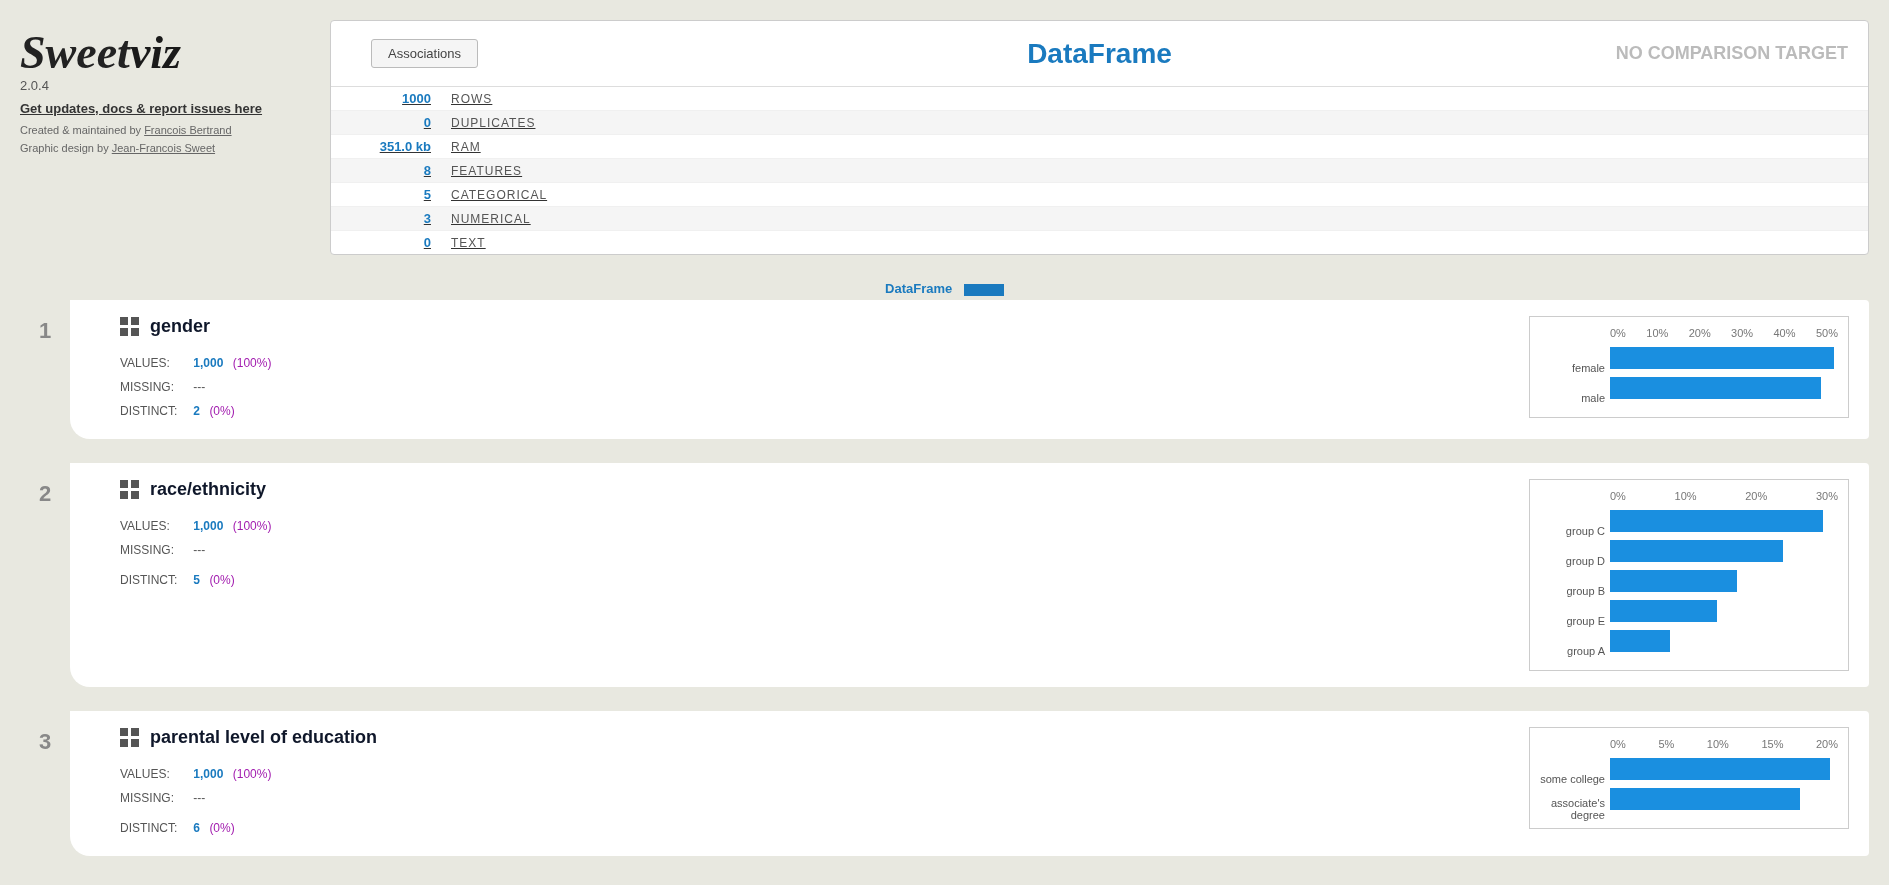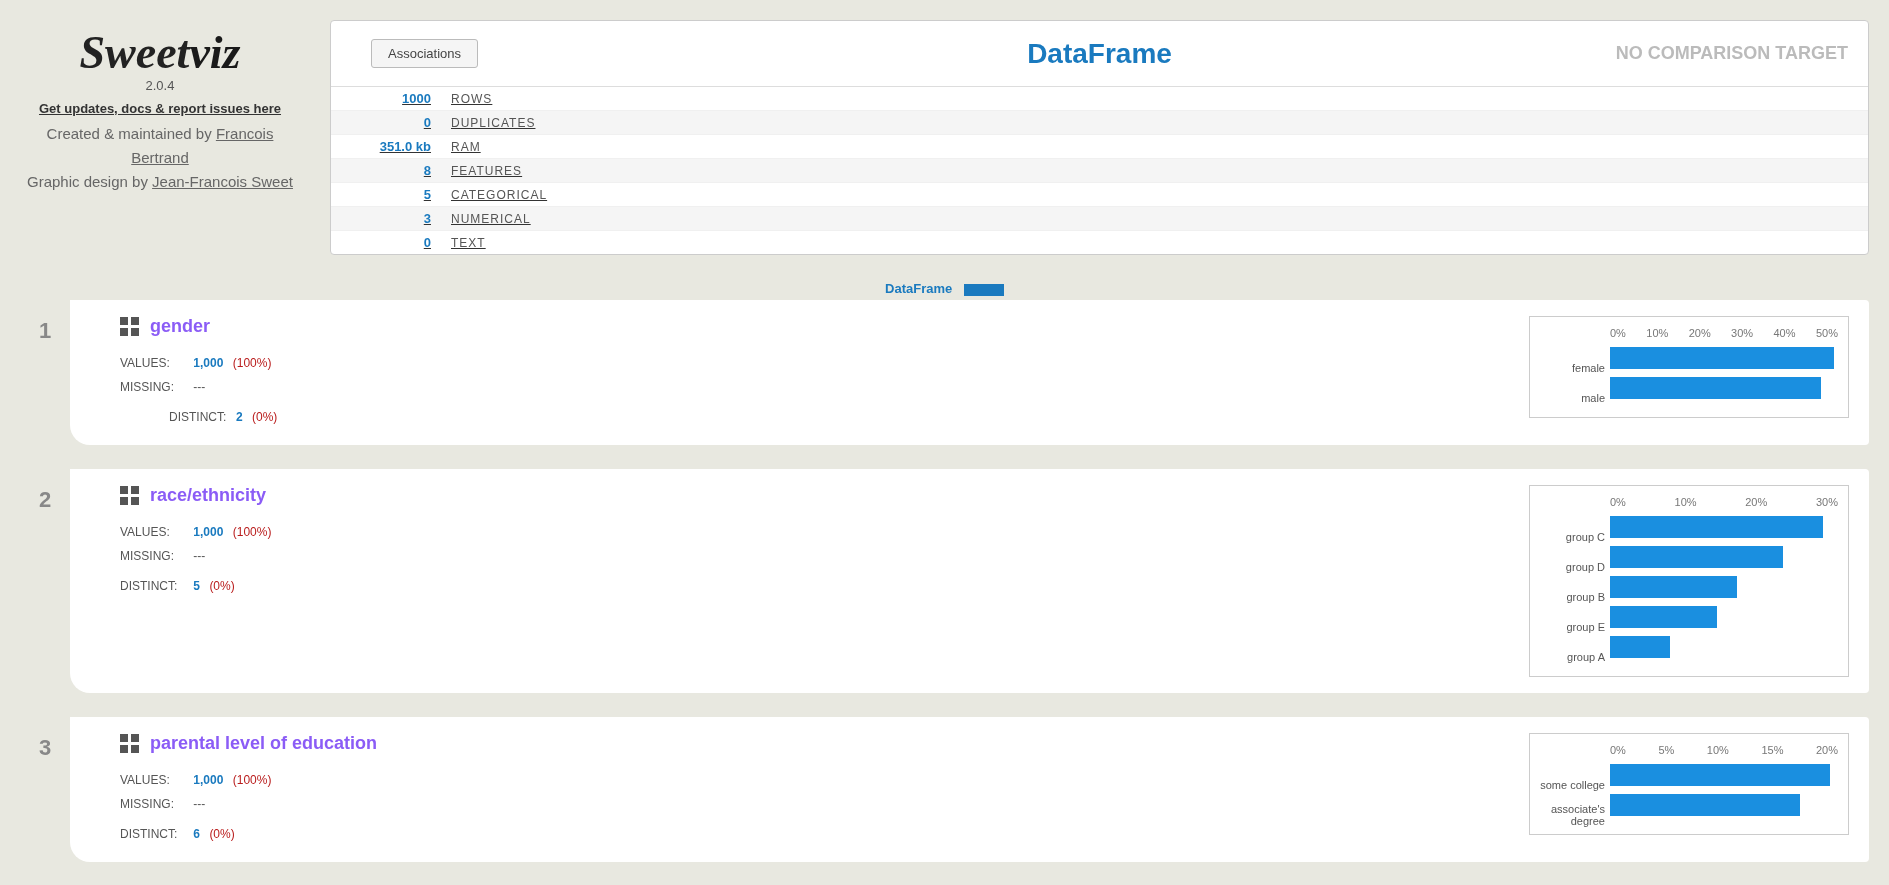--- a/index.html
+++ b/index.html
@@ -18,21 +18,20 @@
     
     .top-section {
       display: flex;
       align-items: flex-start;
       gap: 30px;
       margin-bottom: 20px;
     }
 
     .logo-area {
       width: 280px;
-      text-align: center;
       padding-top: 10px;
     }
 
     .logo-text {
       font-size: 46px;
       font-weight: bold;
       font-family: 'Georgia', serif;
       font-style: italic;
       color: #222;
       line-height: 1;
@@ -51,21 +50,21 @@
     .logo-link {
       display: block;
       font-size: 13px;
       color: #333;
       text-decoration: underline;
       margin-top: 8px;
       font-weight: bold;
     }
 
     .logo-credit {
-      font-size: 15px;
+      font-size: 11px;
       color: #666;
       margin-top: 6px;
       line-height: 1.6;
     }
 
     .logo-credit a {
       color: #666;
       text-decoration: underline;
     }
 
@@ -239,42 +238,42 @@
     .feature-grid-icon span {
       background: #555;
       display: block;
       width: 8px;
       height: 8px;
     }
 
     .feature-name {
       font-size: 18px;
       font-weight: bold;
-      color: #8b5cf6;
+      color: #0f172a;
     }
 
     .feature-stats {
       font-size: 12px;
       color: #555;
       line-height: 2;
     }
 
     .feature-stats .stat-key {
       display: inline-block;
       width: 70px;
       color: #555;
     }
 
     .feature-stats .stat-num {
       color: #1a7abf;
       font-weight: bold;
     }
 
     .feature-stats .stat-pct {
-      color: #b91c1c;
+      color: #a21caf;
       margin-left: 6px;
     }
 
     .feature-chart-area {
       flex: 1;
       display: flex;
       justify-content: flex-end;
       align-items: flex-start;
     }
 
@@ -413,21 +412,21 @@
         <div class="feature-stats">
           <div>
             <span class="stat-key">VALUES:</span>
             <span class="stat-num">1,000</span>
             <span class="stat-pct">(100%)</span>
           </div>
           <div>
             <span class="stat-key">MISSING:</span>
             <span style="color:#555;">---</span>
           </div>
-          <div style="margin-top:6px;text-align:center;">
+          <div style="">
             <span class="stat-key">DISTINCT:</span>
             <span class="stat-num">2</span>
             <span class="stat-pct">(0%)</span>
           </div>
         </div>
       </div>
       <div class="feature-chart-area">
         <div class="bar-chart">
           <div class="chart-axis-labels">
             <span>0%</span>

